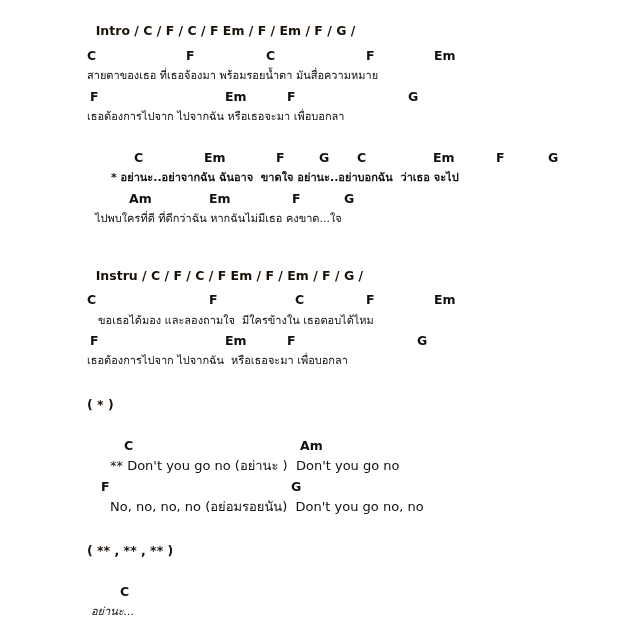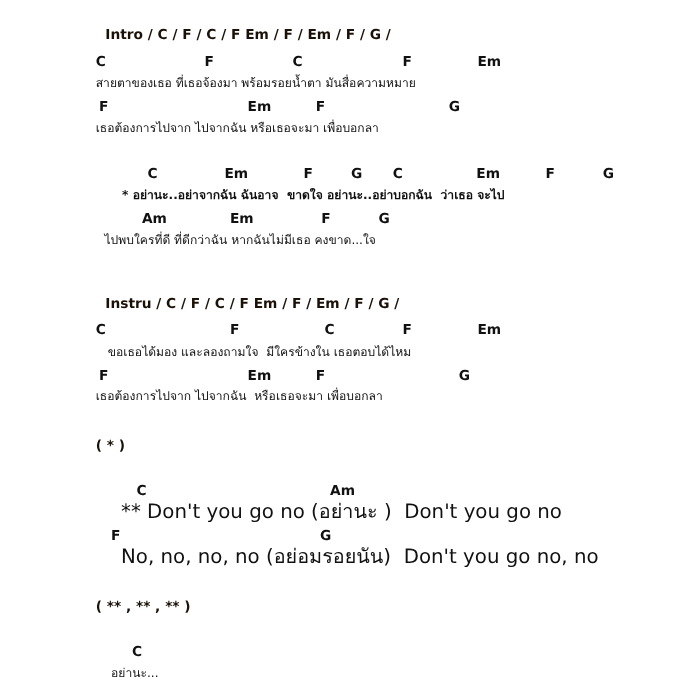--- a/index.html
+++ b/index.html
@@ -31,21 +31,21 @@
       font-size: 12.5px;
       white-space: pre;
       line-height: 16px;
       color: #111111;
     }
     .lyric {
       font-size: 11px;
       color: #111111;
     }
     .lyric-en {
-      font-size: 18px;
+      font-size: 13px;
       color: #111111;
     }
   </style>
 </head>
 <body>
 
 <div class="line section-head" style="left:87px; top:7px;">
   <span>Intro</span><span> / C / F / C / F Em / F / Em / F / G /</span>
 </div>
 
@@ -118,14 +118,14 @@
 <div>
   <span class="chord" style="left:101px; top:479px;">F</span>
   <span class="chord" style="left:291px; top:479px;">G</span>
   <div class="line lyric-en" style="left:110px; top:499px;">No, no, no, no (อย่อมรอยนัน)  Don't you go no, no</div>
 </div>
 
 <div class="line section-head" style="left:87px; top:543px;">( ** , ** , ** )</div>
 
 <div>
   <span class="chord" style="left:120px; top:584px;">C</span>
-  <div class="line lyric" style="left:101px; top:604px;">อย่านะ...</div>
+  <div class="line lyric" style="left:91px; top:604px;font-style:italic;">อย่านะ...</div>
 </div>
 
 </body></html>

